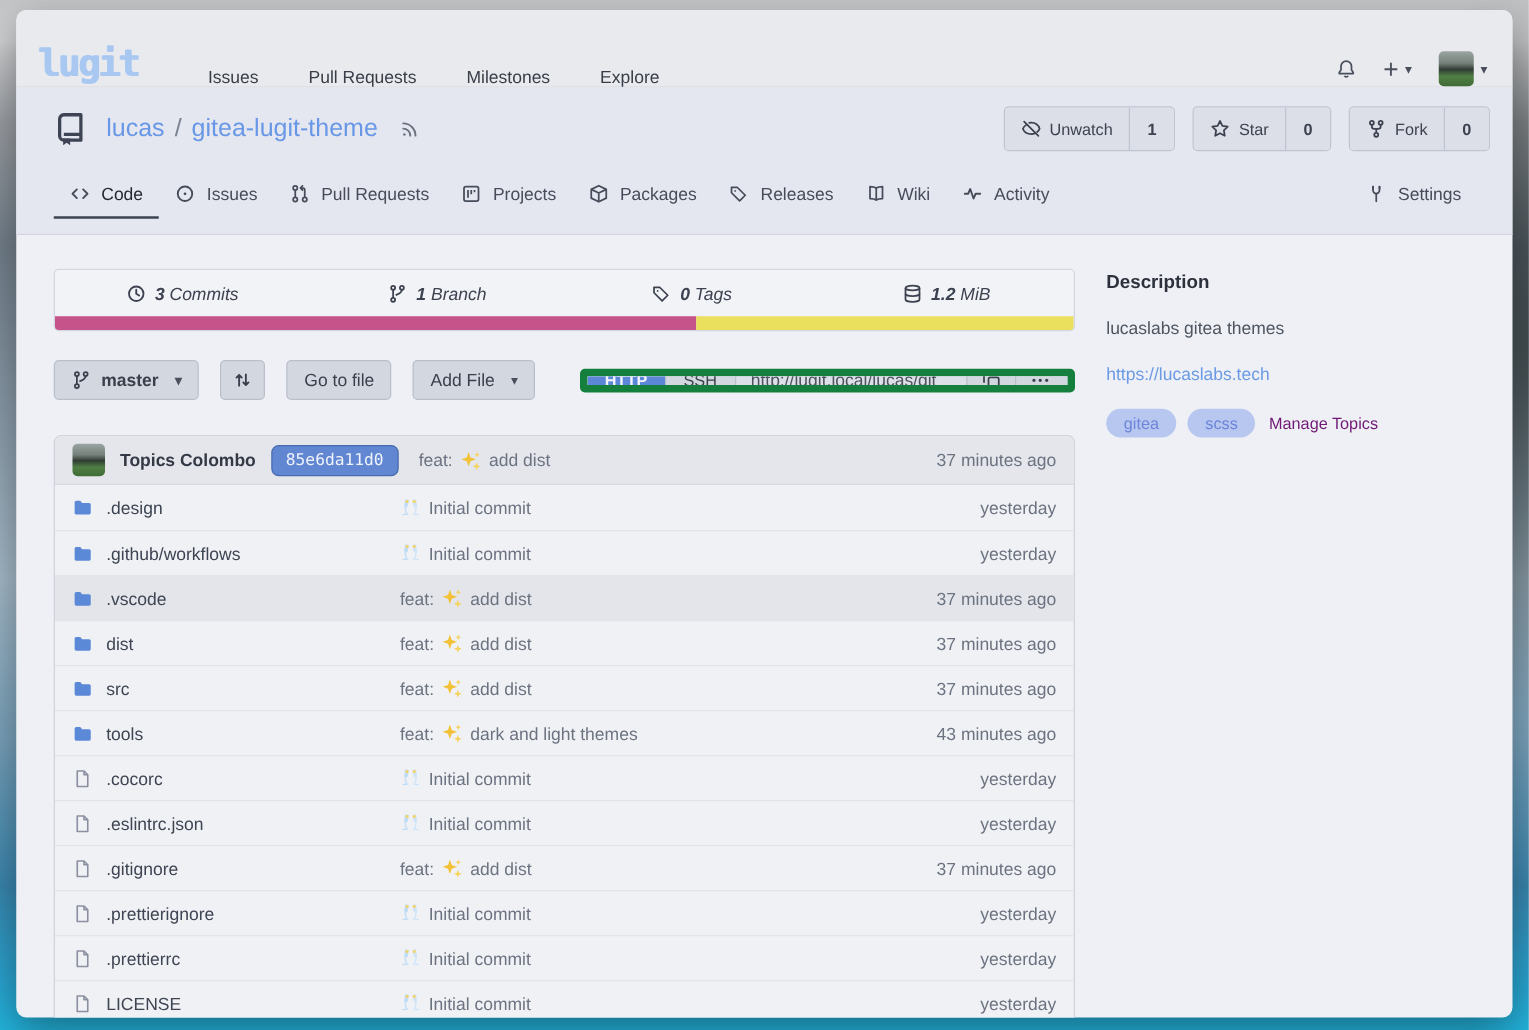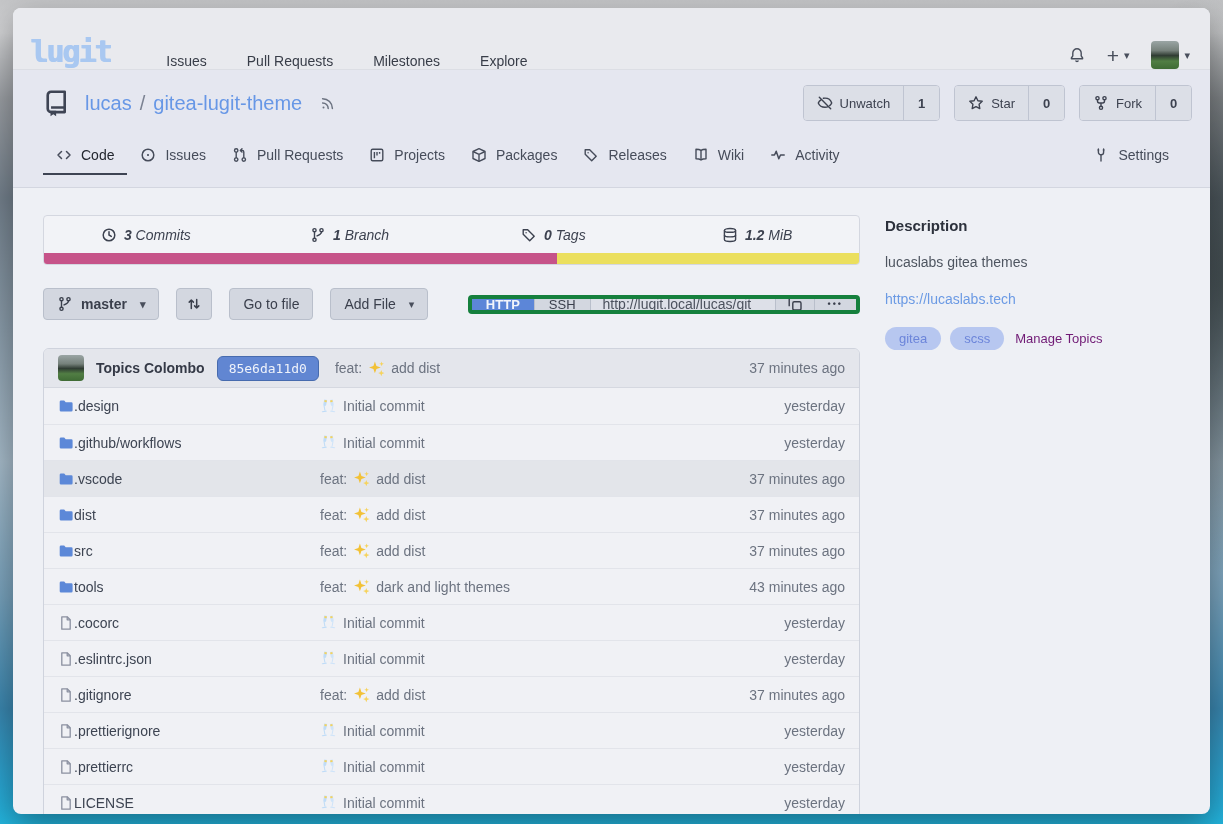--- a/index.html
+++ b/index.html
@@ -64,21 +64,21 @@
   .stat b { font-weight:bold; }
   .lang-bar { height:11px; display:flex; }
   .lang-seg { height:100%; }
 
   
   .toolbar { display:flex; align-items:center; margin-bottom:28px; }
   .btn { height:32px; background:#d3d7e0; border:1px solid #b9bfcb; border-radius:4px; display:flex; align-items:center; gap:8px; padding:0 13px; font-size:14px; color:#3a3f4c; cursor:pointer; margin-right:17px; }
   .btn .icon { color:#3a3f4c; }
   .btn.bold { font-weight:bold; }
   .btn.square { padding:0 9px; }
-  .clone-group { margin-left:auto; display:flex; height:19px; border:4px solid #15803d; border-radius:4px; overflow:hidden; }
+  .clone-group { margin-left:auto; display:flex; height:19px; border:6px solid #15803d; border-radius:4px; overflow:hidden; }
   .clone-group > * { display:flex; align-items:center; }
   .clone-http { background:#5c86d8; color:#f2f5fb; font-weight:bold; font-size:13px; padding:0 14px; cursor:pointer; }
   .clone-ssh { background:#d3d7e0; color:#3a3f4c; font-size:13px; padding:0 14px; border-left:1px solid #b9bfcb; cursor:pointer; }
   .clone-url { background:#dde0e8; border-left:1px solid #b9bfcb; width:185px; }
   .clone-url input { width:100%; border:none; background:transparent; font-family:"Liberation Sans",sans-serif; font-size:14px; color:#4c525e; padding:0 12px; outline:none; }
   .clone-copy, .clone-dots { background:#d3d7e0; border-left:1px solid #b9bfcb; padding:0 11px; color:#3a3f4c; cursor:pointer; }
   .clone-dots { font-size:9px; letter-spacing:2px; font-weight:bold; padding:0 13px; }
 
   
   .file-table { border:1px solid #cfd3dd; border-radius:6px; background:#f0f1f5; overflow:hidden; }
@@ -86,21 +86,21 @@
   .commit-avatar { width:26px; height:26px; border-radius:4px; flex:none; cursor:pointer;
     background:linear-gradient(180deg,#9aa5a4 0%,#76817b 34%,#303c33 52%,#517e44 72%,#3f6b35 100%); }
   .commit-author { font-weight:bold; font-size:14px; color:#343946; margin:0 12px; }
   .hash-badge { font-family:"DejaVu Sans Mono", monospace; font-size:13px; background:#6186d2; border:1px solid #476bae; color:#eef2fa; border-radius:6px; padding:4px 11px; cursor:pointer; }
   .commit-msg { display:flex; align-items:center; gap:6px; margin-left:16px; font-size:14px; color:#6c7380; }
   .commit-msg a { color:#6c7380; text-decoration:none; cursor:pointer; }
   .row-date { margin-left:auto; font-size:14px; color:#6c7380; }
   .file-row { height:36px; display:flex; align-items:center; padding:0 14px; border-top:1px solid #e2e4ea; font-size:14px; }
   .file-row:first-of-type { border-top:none; }
   .file-row.highlight { background:#e3e5ea; }
-  .name-col { width:262px; flex:none; display:flex; align-items:center; }
+  .name-col { width:262px; flex:none; display:flex; align-items:center; gap:11px; }
   .name-col a { color:#3d4452; text-decoration:none; cursor:pointer; }
   .msg-col { flex:1; display:flex; align-items:center; gap:6px; color:#6c7380; }
   .msg-col a { color:#6c7380; text-decoration:none; cursor:pointer; }
   .icon.emoji svg { width:17px; height:17px; }
 
   
   .sb-title { font-size:15px; font-weight:bold; color:#2c313c; }
   .sb-desc { font-size:14px; color:#4e5560; margin-top:20px; }
   .sb-link { display:block; font-size:14px; color:#6b9ae4; text-decoration:none; margin-top:21px; cursor:pointer; }
   .topics { margin-top:20px; display:flex; align-items:center; gap:9px; flex-wrap:wrap; }

